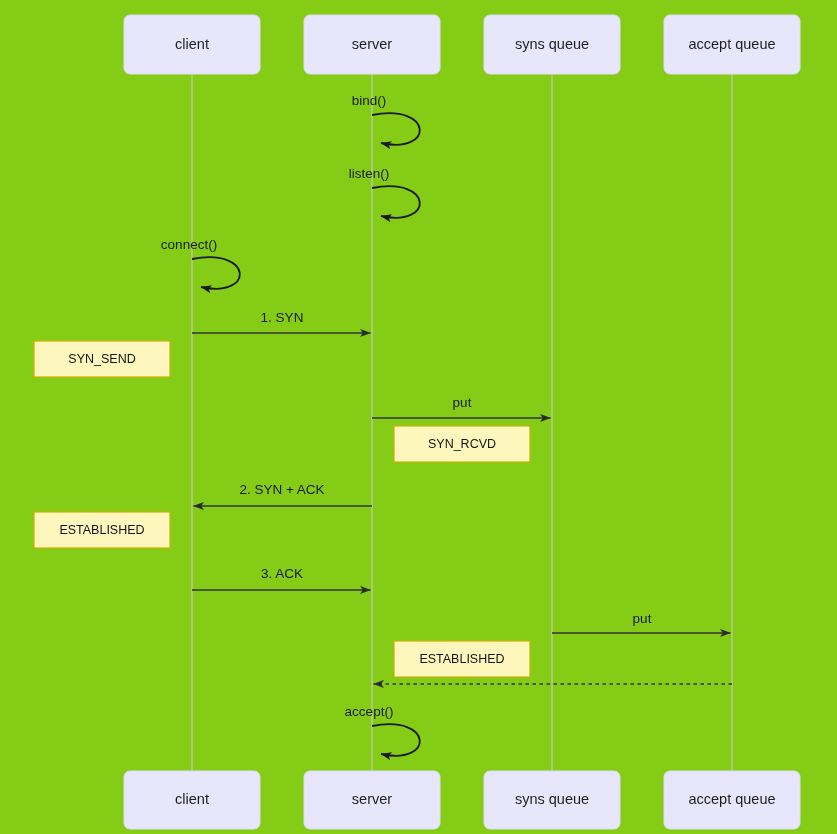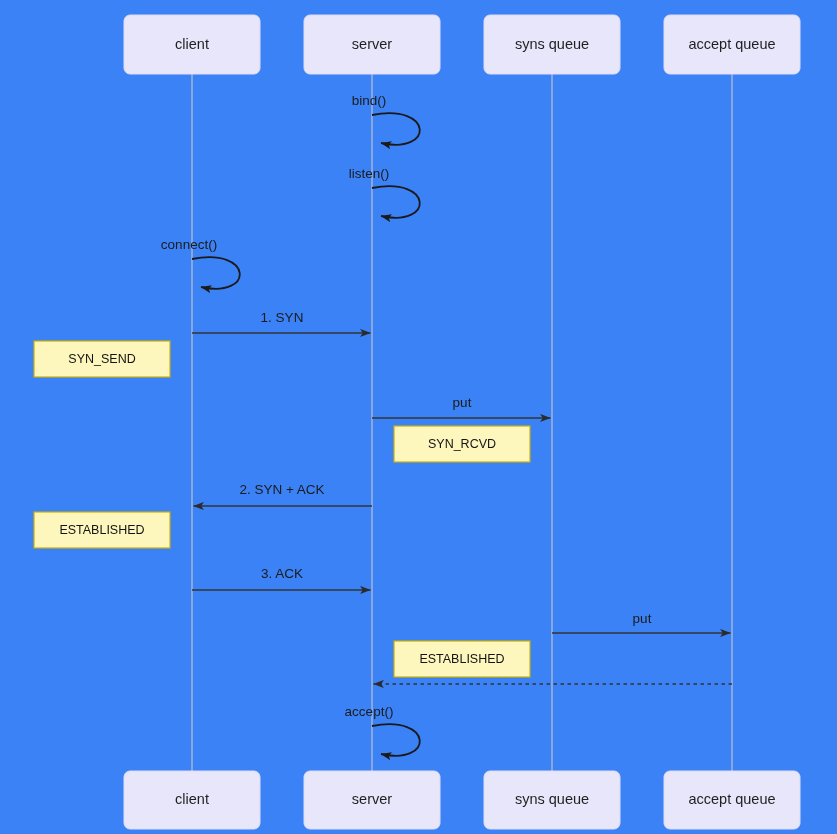--- a/index.html
+++ b/index.html
@@ -4,21 +4,21 @@
 <style>
   html,body{margin:0;padding:0;background:#ffffff;}
   body{
     font-family:"Liberation Sans","DejaVu Sans",sans-serif;
     -webkit-font-smoothing:antialiased;
   }
   #stage{
     position:relative;
     width:837px;
     height:834px;
-    background:#3b82f6;
+    background:#84cc16;
     overflow:hidden;
   }
   svg#diagram{
     position:absolute;
     left:0;top:0;
     width:837px;
     height:834px;
     display:block;
   }
   .actor-box{

